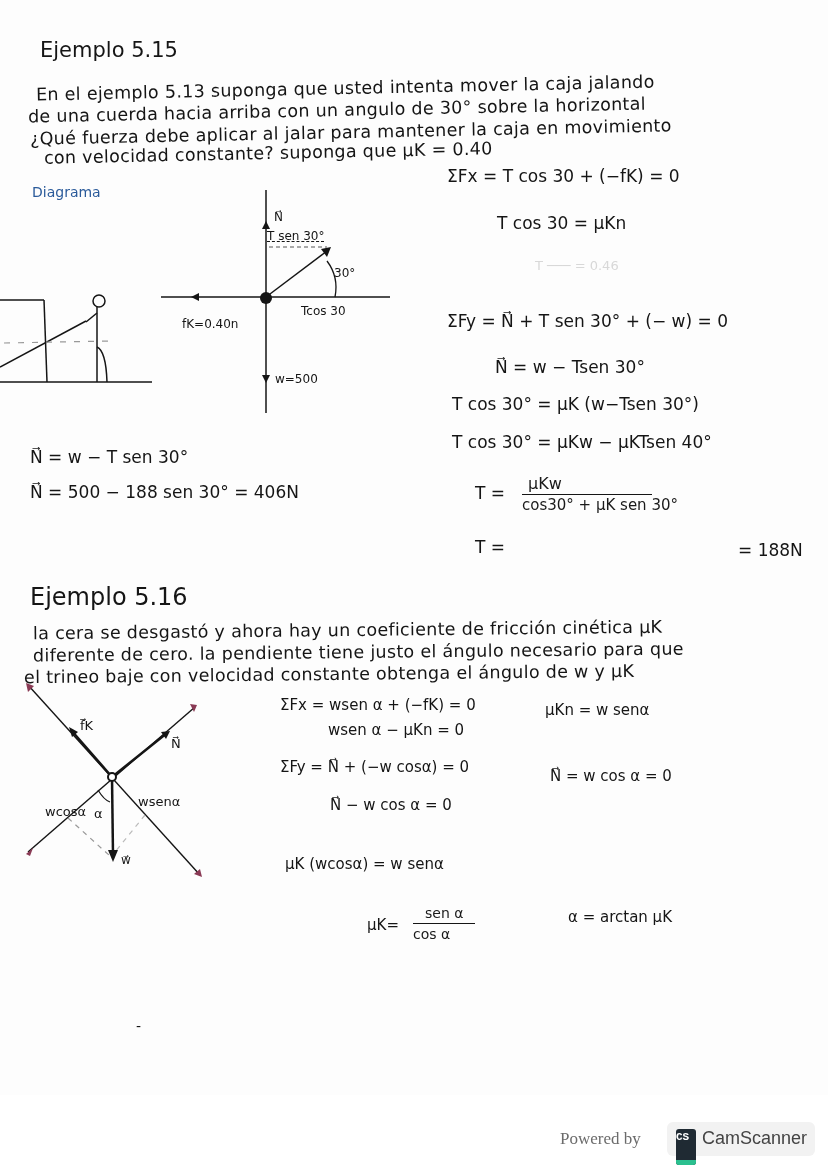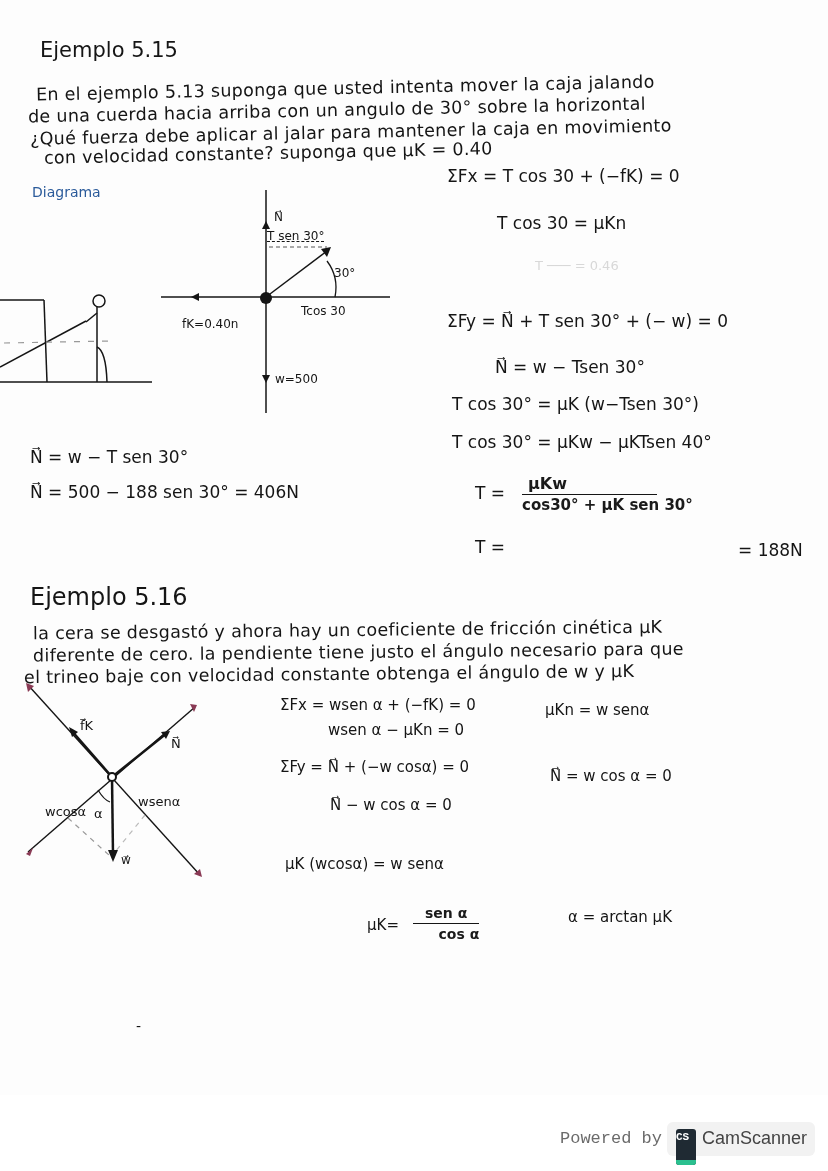--- a/index.html
+++ b/index.html
@@ -6,27 +6,27 @@
   body { width:828px; height:1171px; background:#ffffff; position:relative; overflow:hidden;
          font-family: "DejaVu Sans", sans-serif; color:#1a1a1a; }
   .page { position:absolute; left:0; top:0; width:828px; height:1095px; background:#fdfdfd; }
   .hw { position:absolute; white-space:nowrap; font-family:"DejaVu Sans", sans-serif; color:#151515; }
   .title { font-size:21px; }
   .para { font-size:17.5px; letter-spacing:0.3px; }
   .eq { font-size:17px; }
   .eqs { font-size:15px; }
   .lbl { font-size:12px; }
   .blue { color:#2a5a9a; }
-  .frac { position:absolute; display:flex; flex-direction:column; align-items:flex-end;font-weight:bold; }
+  .frac { position:absolute; display:flex; flex-direction:column; align-items:flex-start; }
   .frac .num { font-size:16px; padding:0 6px; border-bottom:1.5px solid #151515; line-height:20px; }
   .frac .den { font-size:15px; line-height:20px; }
   .ghost { position:absolute; color:#d8d8d8; font-size:13px; }
   svg { position:absolute; overflow:visible; }
   .footer { position:absolute; left:0; top:1095px; width:828px; height:76px; background:#ffffff; }
-  .powered { position:absolute; left:560px; top:1129px; font-family:Liberation Mono, monospace; font-size:17px; color:#6b6b6b; }
+  .powered { position:absolute; left:560px; top:1129px; font-family:Liberation Serif, serif; font-size:17px; color:#6b6b6b; }
   .cs-badge { position:absolute; left:667px; top:1122px; width:148px; height:34px; background:#f2f2f2; border-radius:6px; }
   .cs-logo { position:absolute; left:676px; top:1129px; width:20px; height:36px; background:#1f2a33; border-radius:3px;
              color:#fff; font-family:Liberation Mono, monospace; font-weight:bold; font-size:11px; text-align:left; line-height:16px; overflow:hidden; }
   .cs-logo::after { content:""; position:absolute; left:0; bottom:0; width:20px; height:5px; background:#2bc08f; }
   .cs-name { position:absolute; left:702px; top:1128px; font-family:"Liberation Sans", sans-serif; font-size:18px; color:#444; }
 </style>
 </head>
 <body>
 
 <div class="page">

